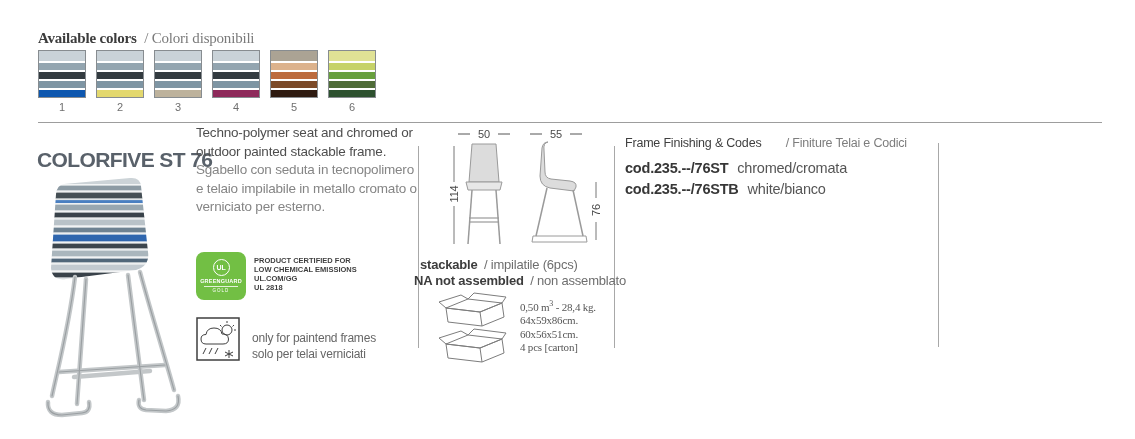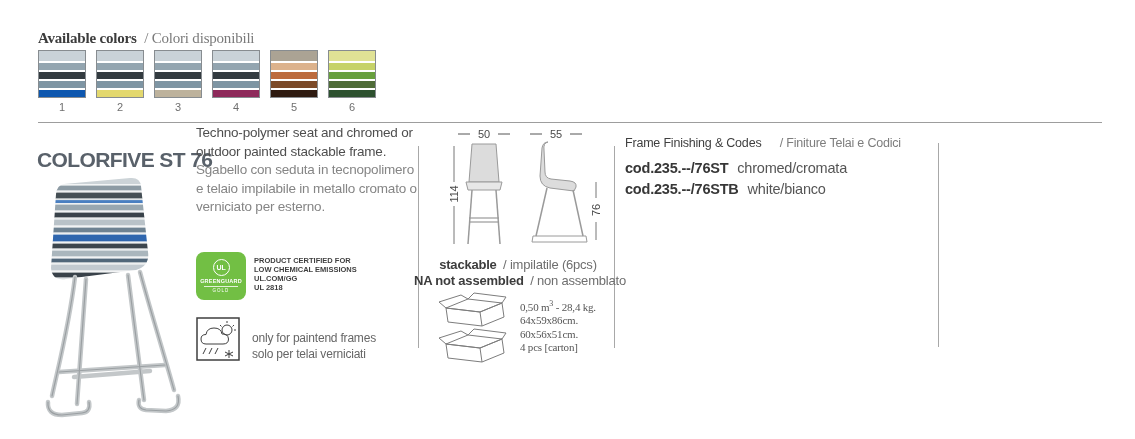--- a/index.html
+++ b/index.html
@@ -39,34 +39,34 @@
                display:flex; align-items:center; justify-content:center; margin-bottom:2px; }
   .gg-name { font-size:5.5px; font-weight:700; letter-spacing:0.2px; }
   .gg-div { width:34px; height:1px; background:rgba(255,255,255,.8); margin:2px 0 1px; }
   .gg-gold { font-size:4.5px; letter-spacing:1px; }
   .gg-text { position:absolute; left:254px; top:256px; font-size:7.5px; font-weight:700; line-height:9px; color:#3f3f3f; letter-spacing:0; }
   .weather-box { position:absolute; left:196px; top:317px; }
   .weather-note { position:absolute; left:252px; top:330px; font-size:12px; line-height:16px; color:#666; }
 
   
   .dims-svg { position:absolute; left:424px; top:126px; }
-  .stack-line { position:absolute; left:420px; top:257px; width:196px; text-align:center; font-size:13px; white-space:nowrap; }
+  .stack-line { position:absolute; left:420px; top:257px; width:196px; font-size:13px; white-space:nowrap; }
   .stack-line .b { font-weight:700; color:#3c3c3c; }
   .stack-line .r { color:#6e6e6e; margin-left:3px; }
   .assembled-line { position:absolute; left:414px; top:273px; width:204px; text-align:center; font-size:13px; white-space:nowrap; }
   .assembled-line .b { font-weight:700; color:#3c3c3c; }
   .assembled-line .r { color:#6e6e6e; margin-left:3px; }
   .boxes-svg { position:absolute; left:438px; top:292px; }
   .packing { position:absolute; left:520px; top:297px; font-size:11px; line-height:13.5px; color:#555;font-family:Liberation Serif, serif; }
   .packing sup { font-size:8px; }
 
   
   .codes-header { position:absolute; left:625px; top:136px; font-size:12.5px; white-space:nowrap; }
   .codes-header .en { color:#3f3f3f; }
-  .codes-header .it { color:#7d7d7d; margin-left:15px; }
+  .codes-header .it { color:#7d7d7d; margin-left:21px; }
   .codes { position:absolute; left:625px; top:158px; font-size:14.5px; line-height:21px; }
   .code-row { white-space:nowrap; }
   .code-row .code { font-weight:700; color:#373737; }
   .code-row .finish { color:#555; margin-left:5px; }
 
   svg text { font-family:"Liberation Sans", sans-serif; }
 </style>
 </head>
 <body>
 

